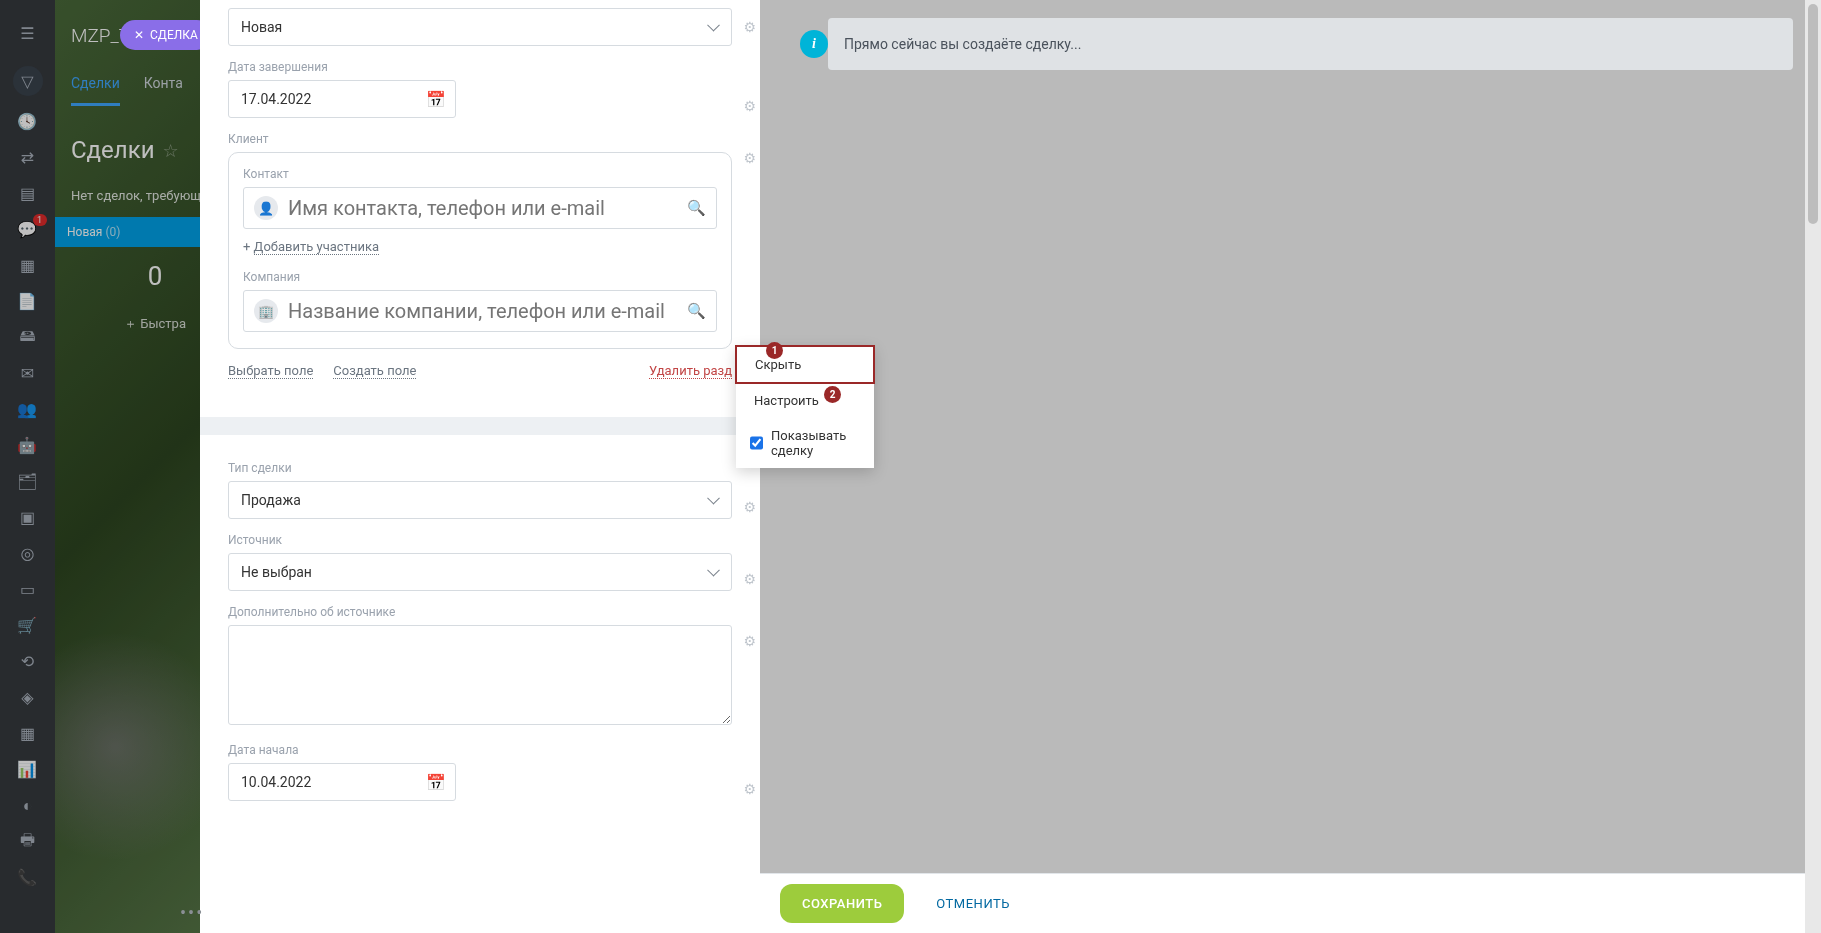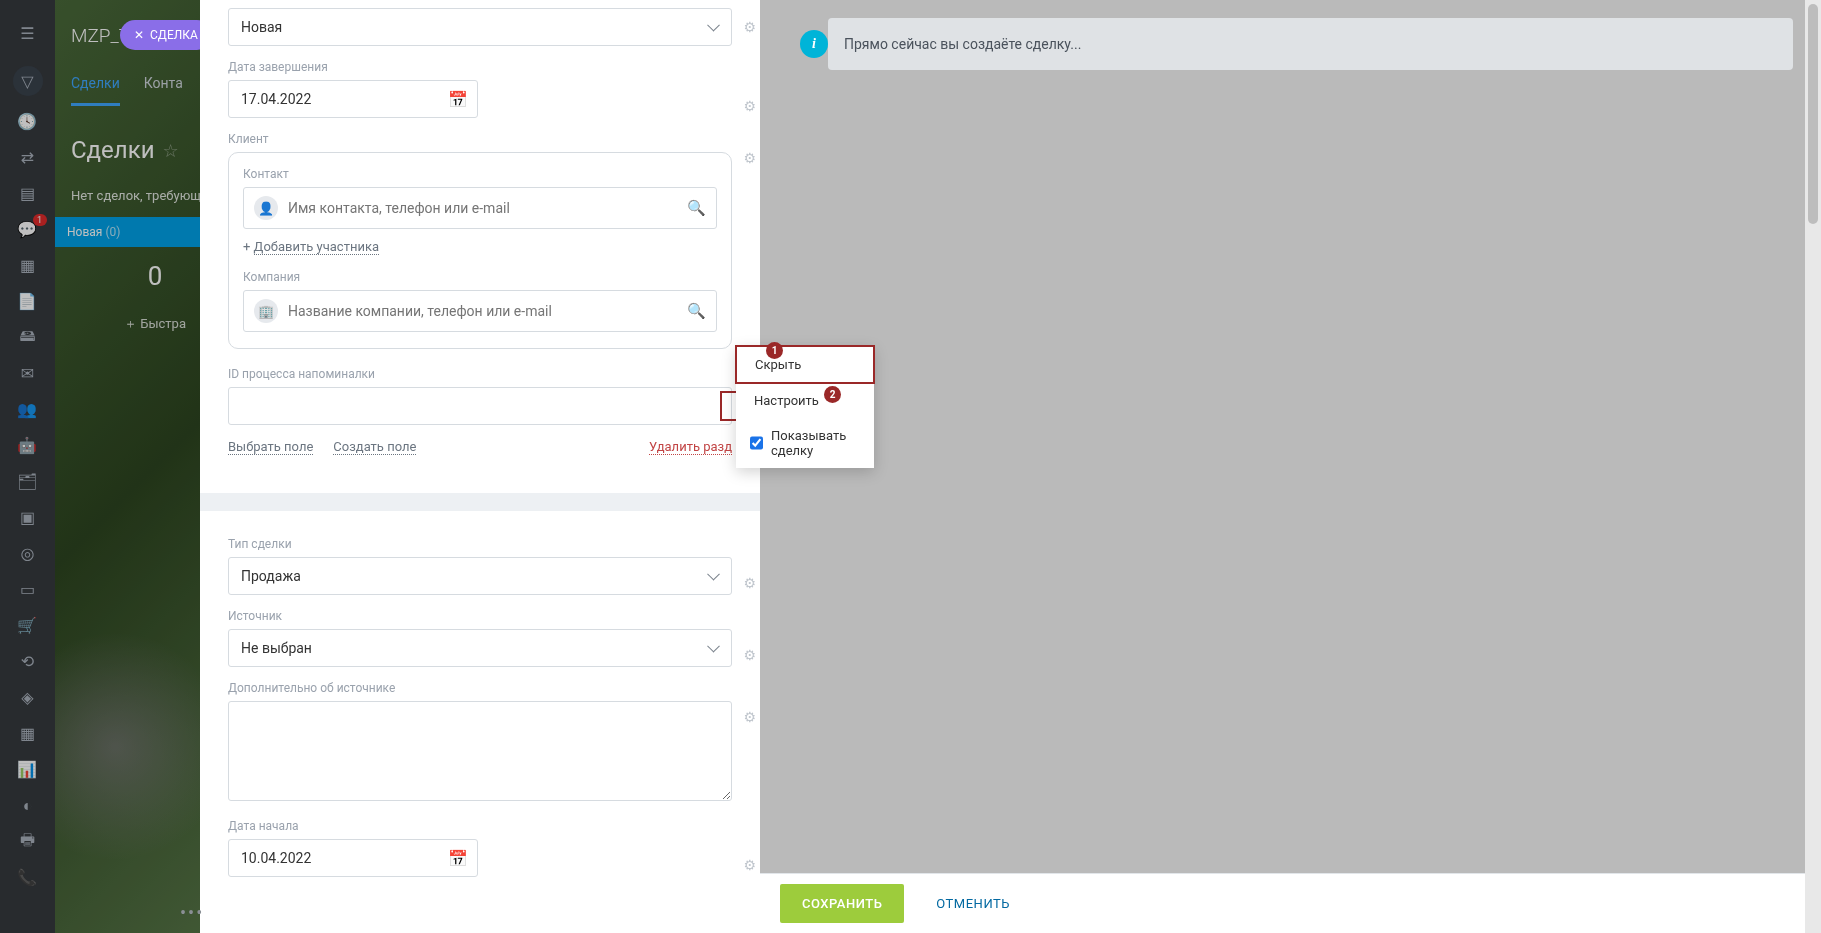--- a/index.html
+++ b/index.html
@@ -34,32 +34,32 @@
 
 .form-panel { position: absolute; left: 200px; top: 0; width: 560px; height: 100%; background: #fff; z-index: 4; overflow-y: auto; padding: 0 0 80px; }
 .form-inner { padding: 8px 28px 20px; }
 
 .field-block { margin-bottom: 14px; position: relative; }
 .field-label { font-size: 12px; color: #9aa2ad; margin-bottom: 6px; display: block; }
 .select-input, .text-input, .date-input { width: 100%; border: 1px solid #d6dbe0; border-radius: 3px; padding: 10px 34px 10px 12px; font-size: 14px; color: #333; background: #fff; position: relative; }
 .select-input { cursor: pointer; }
 .select-wrap { position: relative; }
 .select-wrap::after { content: ""; position: absolute; right: 14px; top: 50%; width: 8px; height: 8px; border-right: 1.5px solid #7a828c; border-bottom: 1.5px solid #7a828c; transform: translateY(-70%) rotate(45deg); pointer-events: none; }
-.date-wrap { position: relative; width: 250px; }
+.date-wrap { position: relative; width: 228px; }
 .date-wrap .cal-icon { position: absolute; right: 10px; top: 50%; transform: translateY(-50%); color: #7a828c; font-size: 16px; pointer-events: none; }
 .date-wrap input { width: 100%; }
 .gear { position: absolute; right: -24px; top: 50%; transform: translateY(-50%); color: #c0c6cd; font-size: 14px; cursor: pointer; }
 .gear.row-top { top: 18px; transform: none; }
 
 
 .client-box { border: 1px solid #d6dbe0; border-radius: 10px; padding: 14px 14px 16px; position: relative; }
 .client-sub-label { font-size: 12px; color: #9aa2ad; margin-bottom: 6px; }
 .search-field { display: flex; align-items: center; border: 1px solid #d6dbe0; border-radius: 3px; padding: 8px 10px; gap: 10px; }
 .search-field .circle { width: 24px; height: 24px; border-radius: 50%; background: #e6e9ed; display: flex; align-items: center; justify-content: center; color: #9aa2ad; font-size: 13px; }
-.search-field input { border: none; outline: none; flex: 1; font-size: 14px; color: #333; }
+.search-field input { border: none; outline: none; flex: 1; font-size: 20px; color: #333; }
 .search-field .mag { color: #9aa2ad; font-size: 15px; }
 .add-participant { font-size: 13px; color: #6b7580; margin-top: 10px; cursor: pointer; }
 .add-participant .dotted { border-bottom: 1px dotted #6b7580; }
 
 
 .process-gear-box { position: absolute; right: -32px; top: 24px; width: 44px; height: 30px; border: 2px solid #9a2828; display: flex; align-items: center; justify-content: center; }
 .process-gear-box .g { color: #c0c6cd; font-size: 14px; }
 
 
 .links-row { display: flex; gap: 20px; font-size: 13px; margin-top: 10px; }
@@ -87,21 +87,21 @@
 .ctx-menu .ctx-item { padding: 10px 18px; cursor: pointer; position: relative; }
 .ctx-menu .ctx-item.hl { border: 2px solid #9a2828; margin: -1px; }
 .ctx-menu .ctx-check { display: flex; align-items: center; gap: 8px; padding: 10px 14px; }
 .ctx-menu input[type=checkbox] { accent-color: #1a73e8; width: 14px; height: 14px; }
 .num-badge { position: absolute; width: 17px; height: 17px; border-radius: 50%; background: #9a2828; color: #fff; font-size: 10px; display: flex; align-items: center; justify-content: center; font-weight: bold; }
 .num-badge.b1 { left: 766px; top: 342px; z-index: 11; }
 .num-badge.b2 { left: 824px; top: 386px; z-index: 11; }
 
 
 .footer-bar { position: absolute; left: 760px; right: 0; bottom: 0; height: 60px; background: #fff; display: flex; align-items: center; gap: 14px; padding-left: 20px; z-index: 5; border-top: 1px solid #e2e6ea; }
-.btn-primary { background: #9dcc3c; color: #fff; border: none; padding: 12px 22px; font-size: 13px; font-weight: 500; letter-spacing: 0.5px; cursor: pointer; border-radius: 2px; }
+.btn-primary { background: #9dcc3c; color: #fff; border: none; padding: 12px 22px; font-size: 13px; font-weight: 500; letter-spacing: 0.5px; cursor: pointer; border-radius: 12px; }
 .btn-secondary { background: transparent; color: #0369a1; border: none; padding: 12px 18px; font-size: 13px; font-weight: 400; letter-spacing: 0.5px; cursor: pointer; }
 
 
 .right-scroll { position: absolute; right: 0; top: 0; width: 16px; height: 100%; background: #e8e8e8; z-index: 6; }
 .right-scroll .thumb { position: absolute; left: 3px; top: 4px; width: 10px; height: 220px; background: #bdbdbd; border-radius: 5px; }
 
 
 .dots { position: absolute; left: 180px; bottom: 10px; color: #8a8f95; font-size: 18px; z-index: 5; letter-spacing: 2px; }
 </style>
 </head>
@@ -197,27 +197,20 @@
         <div class="client-sub-label" style="margin-top:16px;">Компания</div>
         <div class="search-field">
           <span class="circle">🏢</span>
           <input placeholder="Название компании, телефон или e-mail" style="">
           <span class="mag">🔍</span>
         </div>
       </div>
       <span class="gear row-top">⚙</span>
     </div>
 
-    <div class="field-block" style="margin-top:18px;">
-      <label class="field-label">ID процесса напоминалки</label>
-      <input class="text-input" style="">
-      <div class="process-gear-box">
-        <span class="g">⚙</span>
-      </div>
-    </div>
 
     <div class="links-row">
       <span class="link">Выбрать поле</span>
       <span class="link">Создать поле</span>
       <span class="spacer"></span>
       <span class="danger">Удалить разд</span>
     </div>
   </div>
 
   <div class="section-gap"></div>

